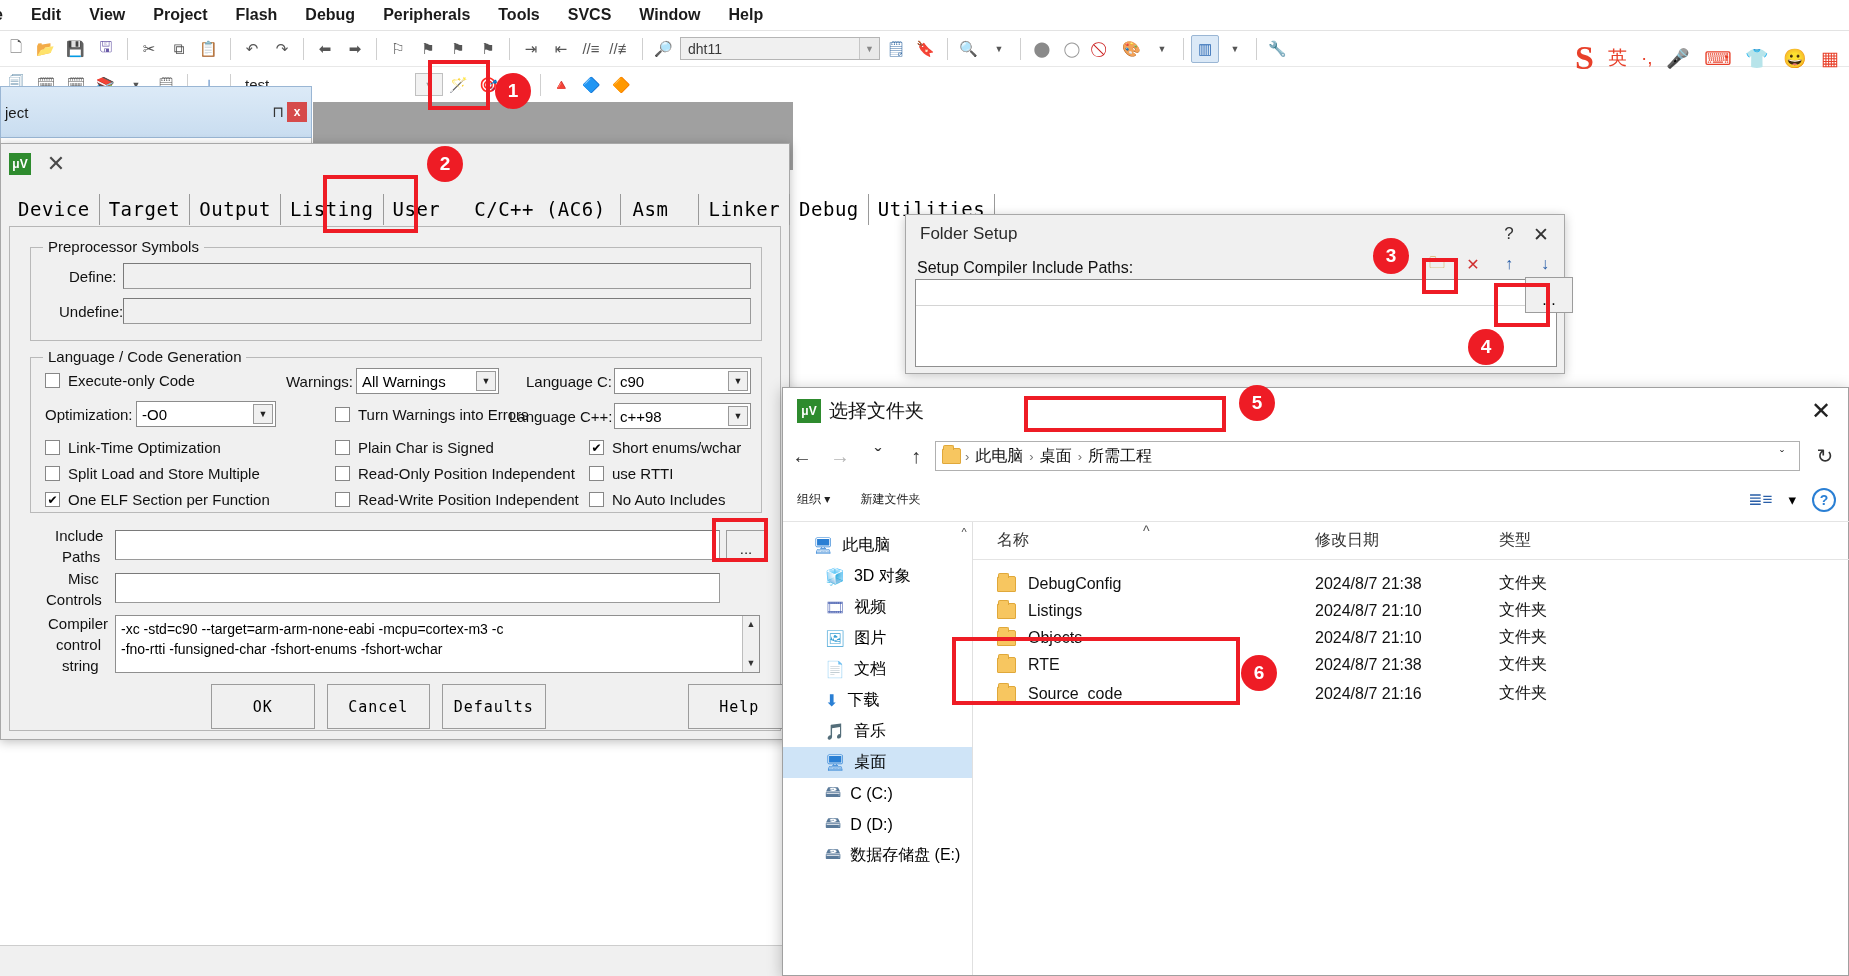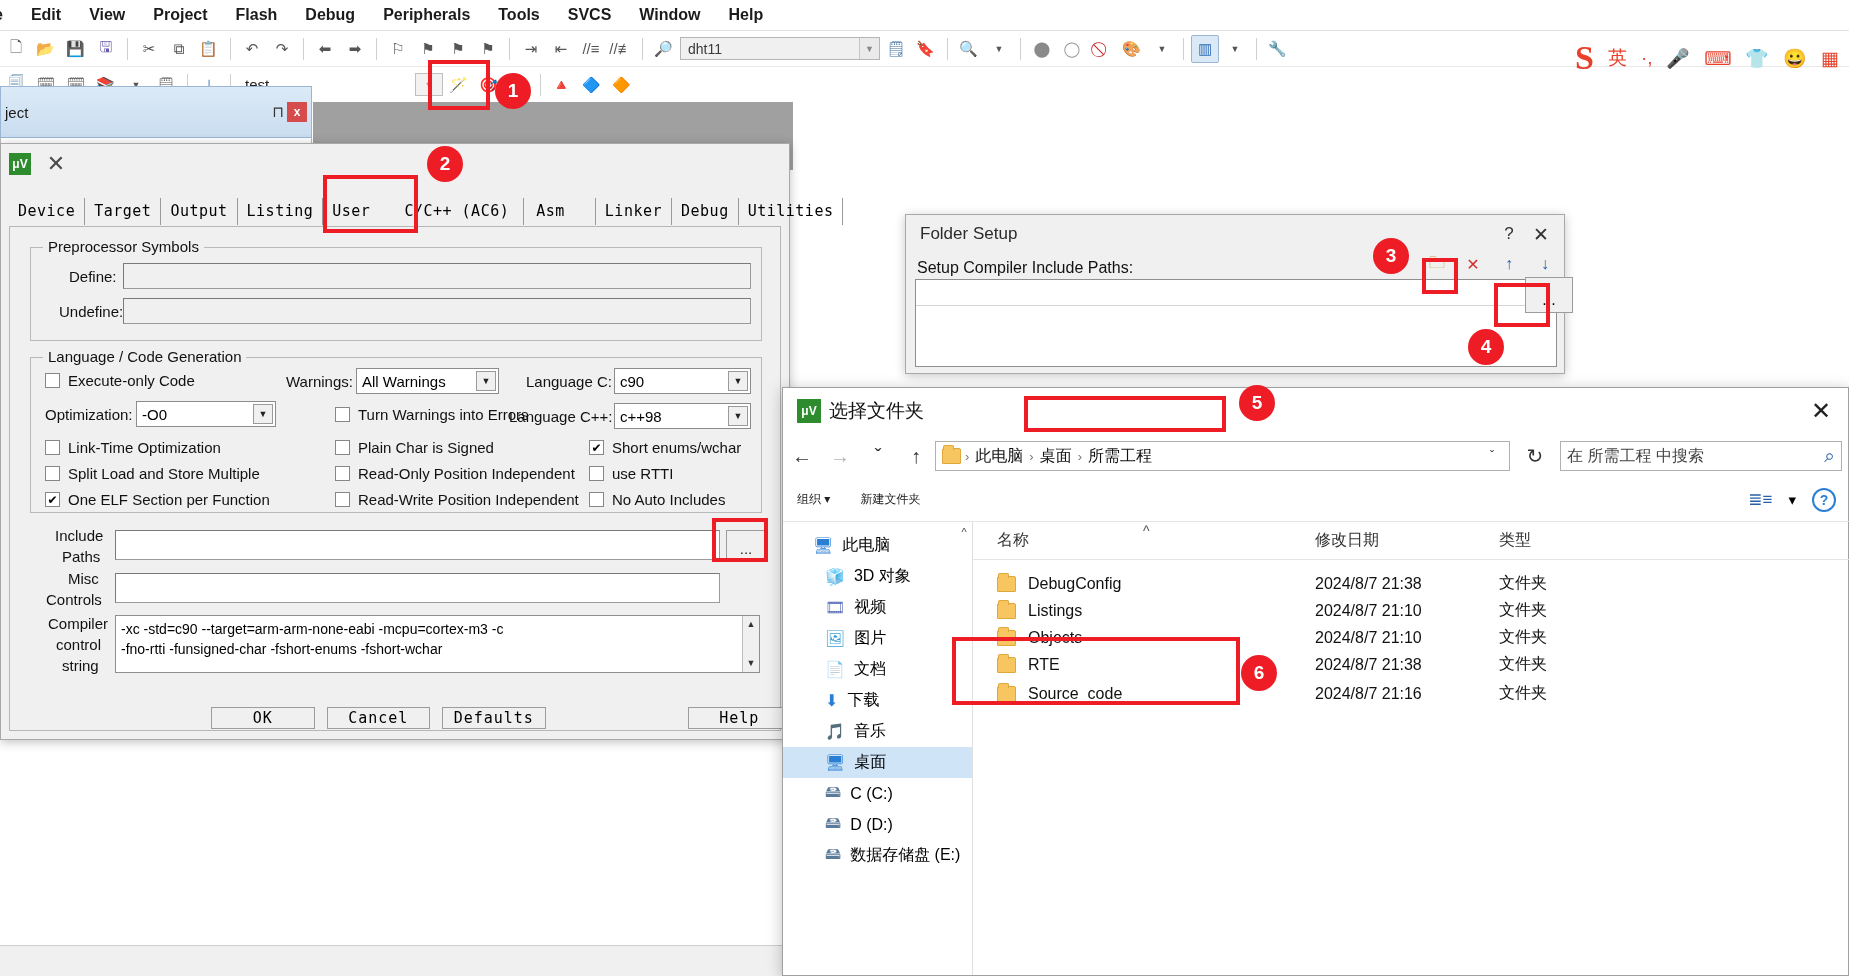--- a/index.html
+++ b/index.html
@@ -102,21 +102,21 @@
     height:40px; display:flex; align-items:center; padding:0 8px; background:#f0f0f0;
   }
   .opt-icon { width:22px; height:22px; background:#2e8b2e; color:#fff; font-size:12px; font-weight:bold;
               display:flex; align-items:center; justify-content:center; margin-right:8px; }
   .opt-title .t { font-size:19px; color:#5a5a5a; flex:1; }
   .opt-close { width:34px; height:30px; display:flex; align-items:center; justify-content:center;
                font-size:22px; color:#4a4a4a; }
 
   .tabrow {
     position:absolute; left:8px; top:51px; width:772px; height:30px;
-    display:flex; align-items:flex-end; font-family:"DejaVu Sans Mono", monospace; font-size:15px;
+    display:flex; align-items:flex-end; font-family:"DejaVu Sans Mono", monospace; font-size:19px;
   }
   .tab {
     padding:4px 9px 5px 9px; border-right:1px solid #9a9a9a; color:#000;
     letter-spacing:0.5px; background:transparent; white-space:nowrap;
   }
   .tab.sel { background:#f0f0f0; }
 
   .opt-body {
     position:absolute; left:8px; top:82px; width:772px; height:505px;
     background:#f0f0f0; border:1px solid #b6b6b6;
@@ -144,21 +144,21 @@
     background:#fff; border:1px solid #8c8c8c; height:26px; display:flex; align-items:center;
     padding-left:5px; font-size:15px; position:relative;
   }
   .dd .arr {
     position:absolute; right:2px; top:2px; width:20px; height:20px; background:#f0f0f0;
     border:1px solid #9a9a9a; display:flex; align-items:center; justify-content:center;
     font-size:9px; color:#222;
   }
   .btnrow { position:absolute; left:0; bottom:8px; width:790px; display:flex; }
   .dlgbtn {
-    width:118px; height:22px; background:#f0f0f0; border:1px solid #9c9c9c;
+    width:118px; height:45px; background:#f0f0f0; border:1px solid #9c9c9c;
     font-family:"DejaVu Sans Mono", monospace; font-size:15px;
     display:flex; align-items:center; justify-content:center; letter-spacing:1px;
   }
   .ellipsis-btn {
     width:40px; height:30px; background:#f0f0f0; border:1px solid #9c9c9c;
     display:flex; align-items:flex-end; justify-content:center; font-size:15px; color:#222;
     padding-bottom:2px;
   }
   .ta {
     background:#ffffff; border:1px solid #8f8f8f; font-size:14px; padding:3px 5px;
@@ -543,24 +543,20 @@
       <span class="crumb">此电脑</span>
       <span class="sep">›</span>
       <span class="crumb">桌面</span>
       <span class="sep">›</span>
       <span class="crumb">所需工程</span>
       <span class="addr-right" style="margin-left:auto;">
         <span class="b">ˇ</span>
       </span>
     </div>
     <span class="navbtn" style="margin-right:6px;">↻</span>
-    <div class="searchbar">
-      <span style="flex:1;">在 所需工程 中搜索</span>
-      <span style="color:#2a5fa8;font-size:19px;">⌕</span>
-    </div>
   </div>
 
   <div class="ex-cmd">
     <span class="c">
       <span>组织</span>
       <span>▾</span>
     </span>
     <span class="c">新建文件夹</span>
     <span class="rightbox">
       <span style="color:#2a5fa8;font-size:17px;">≣≡</span>

